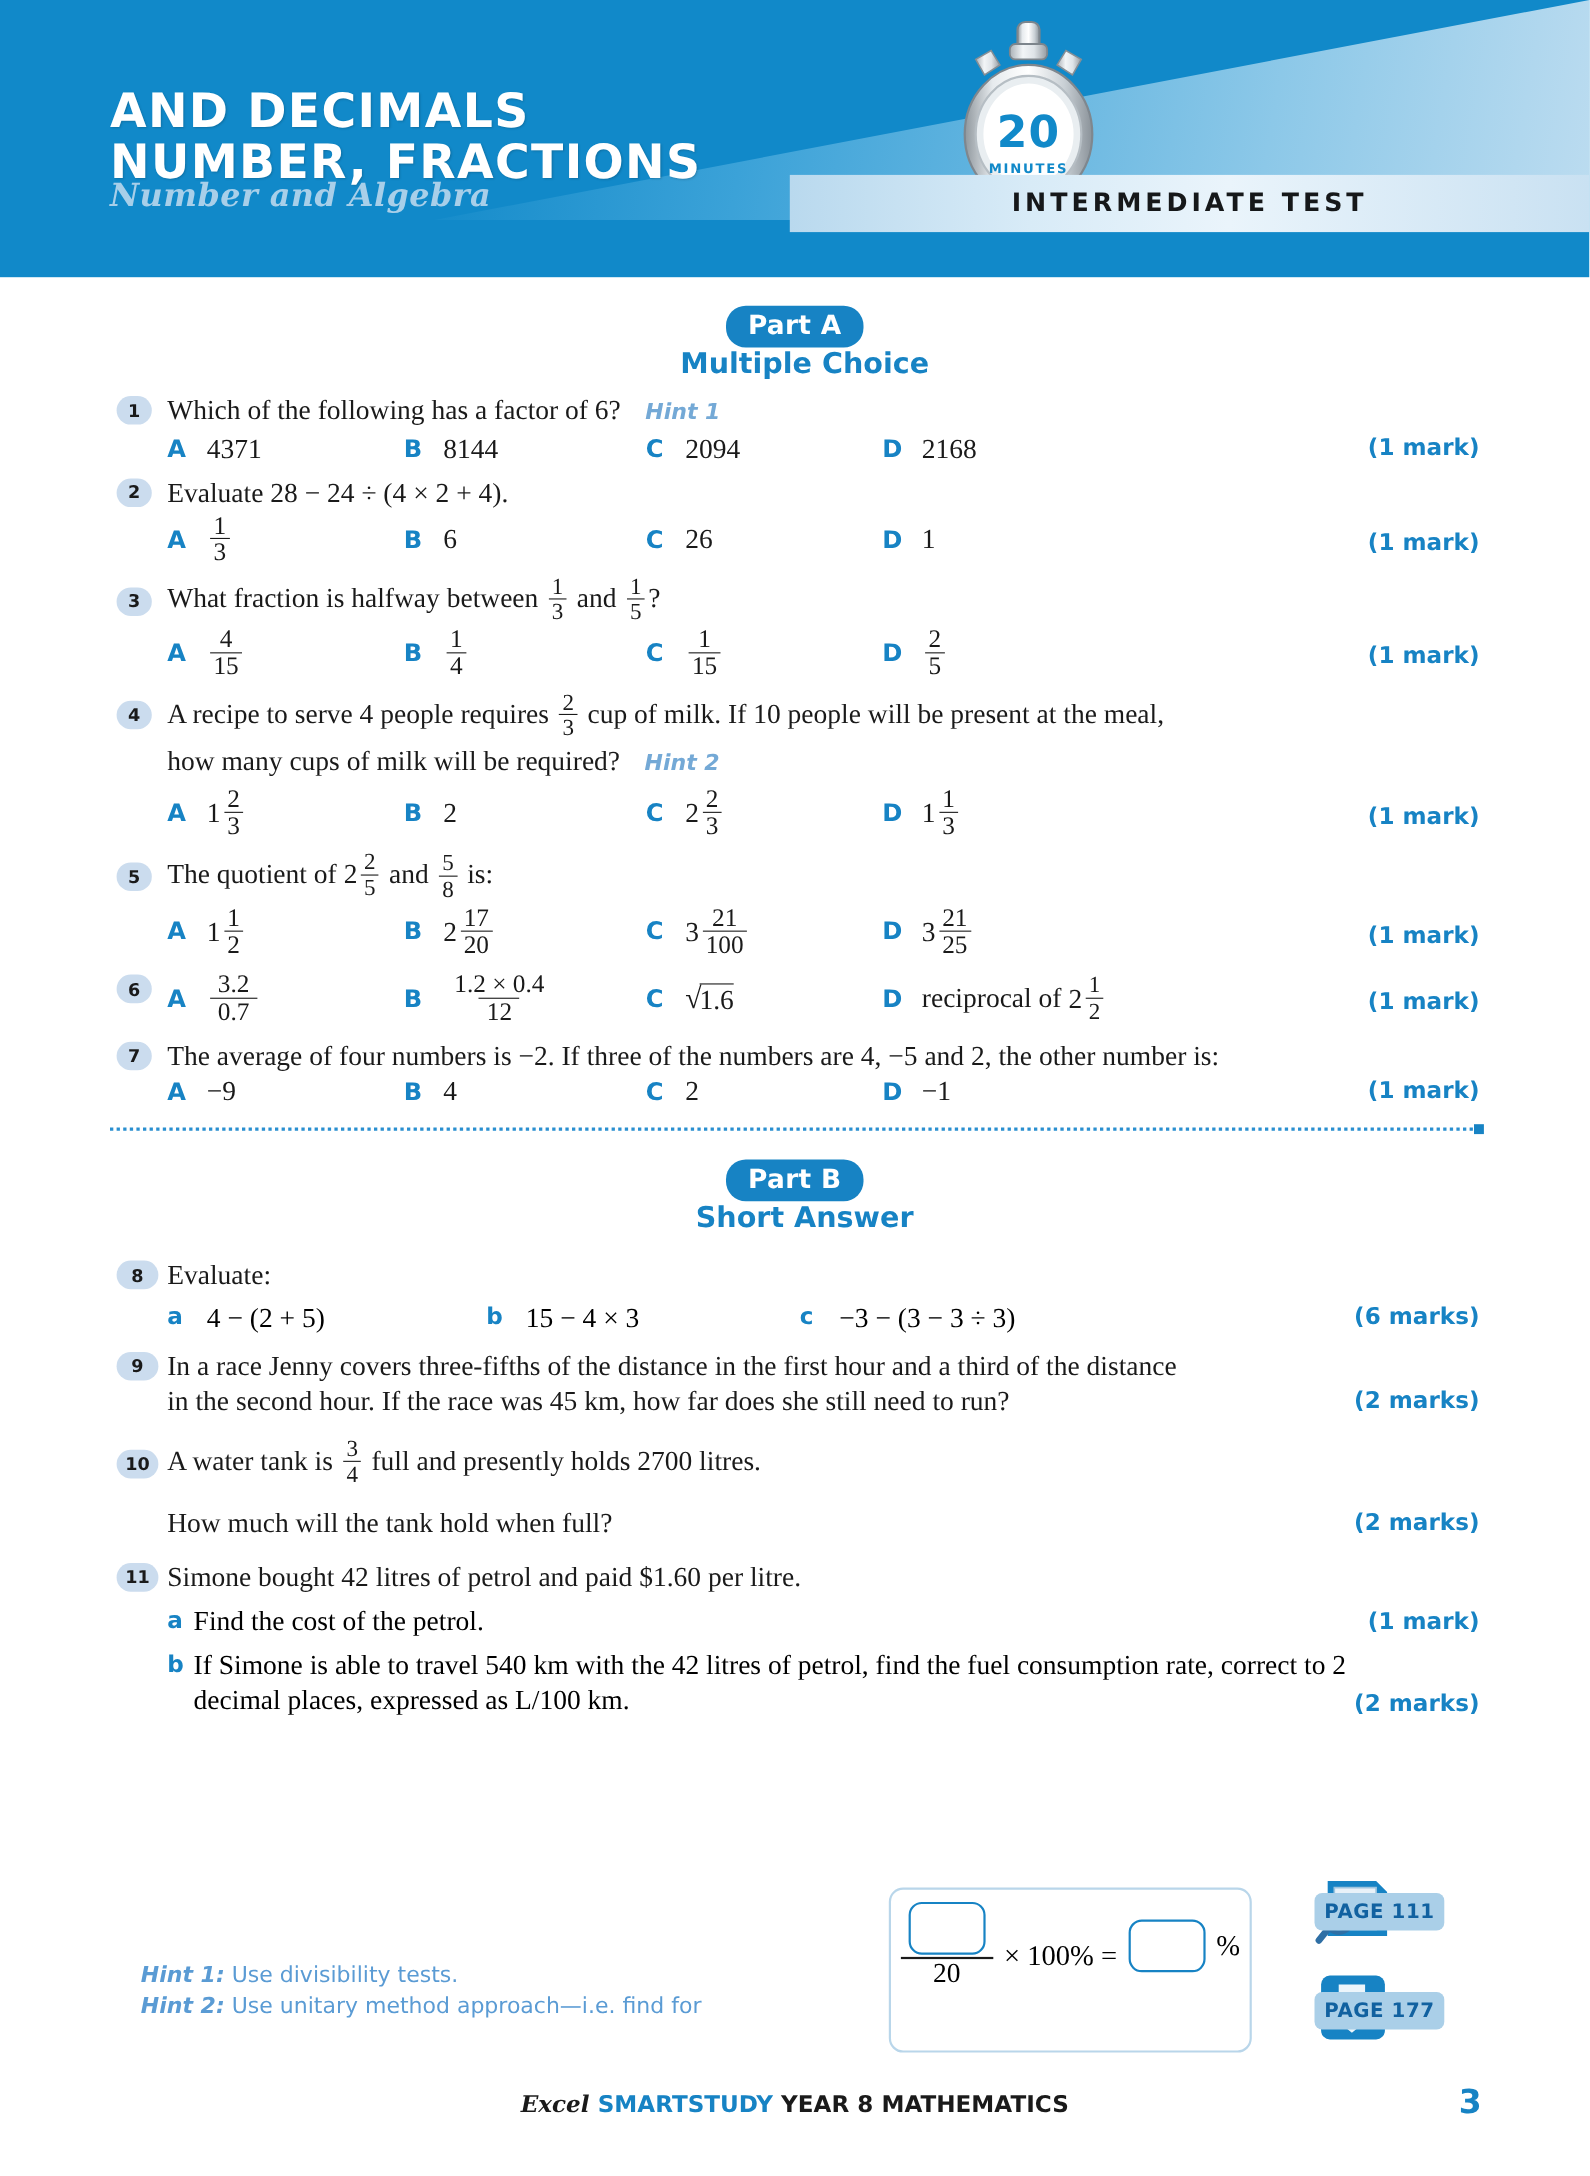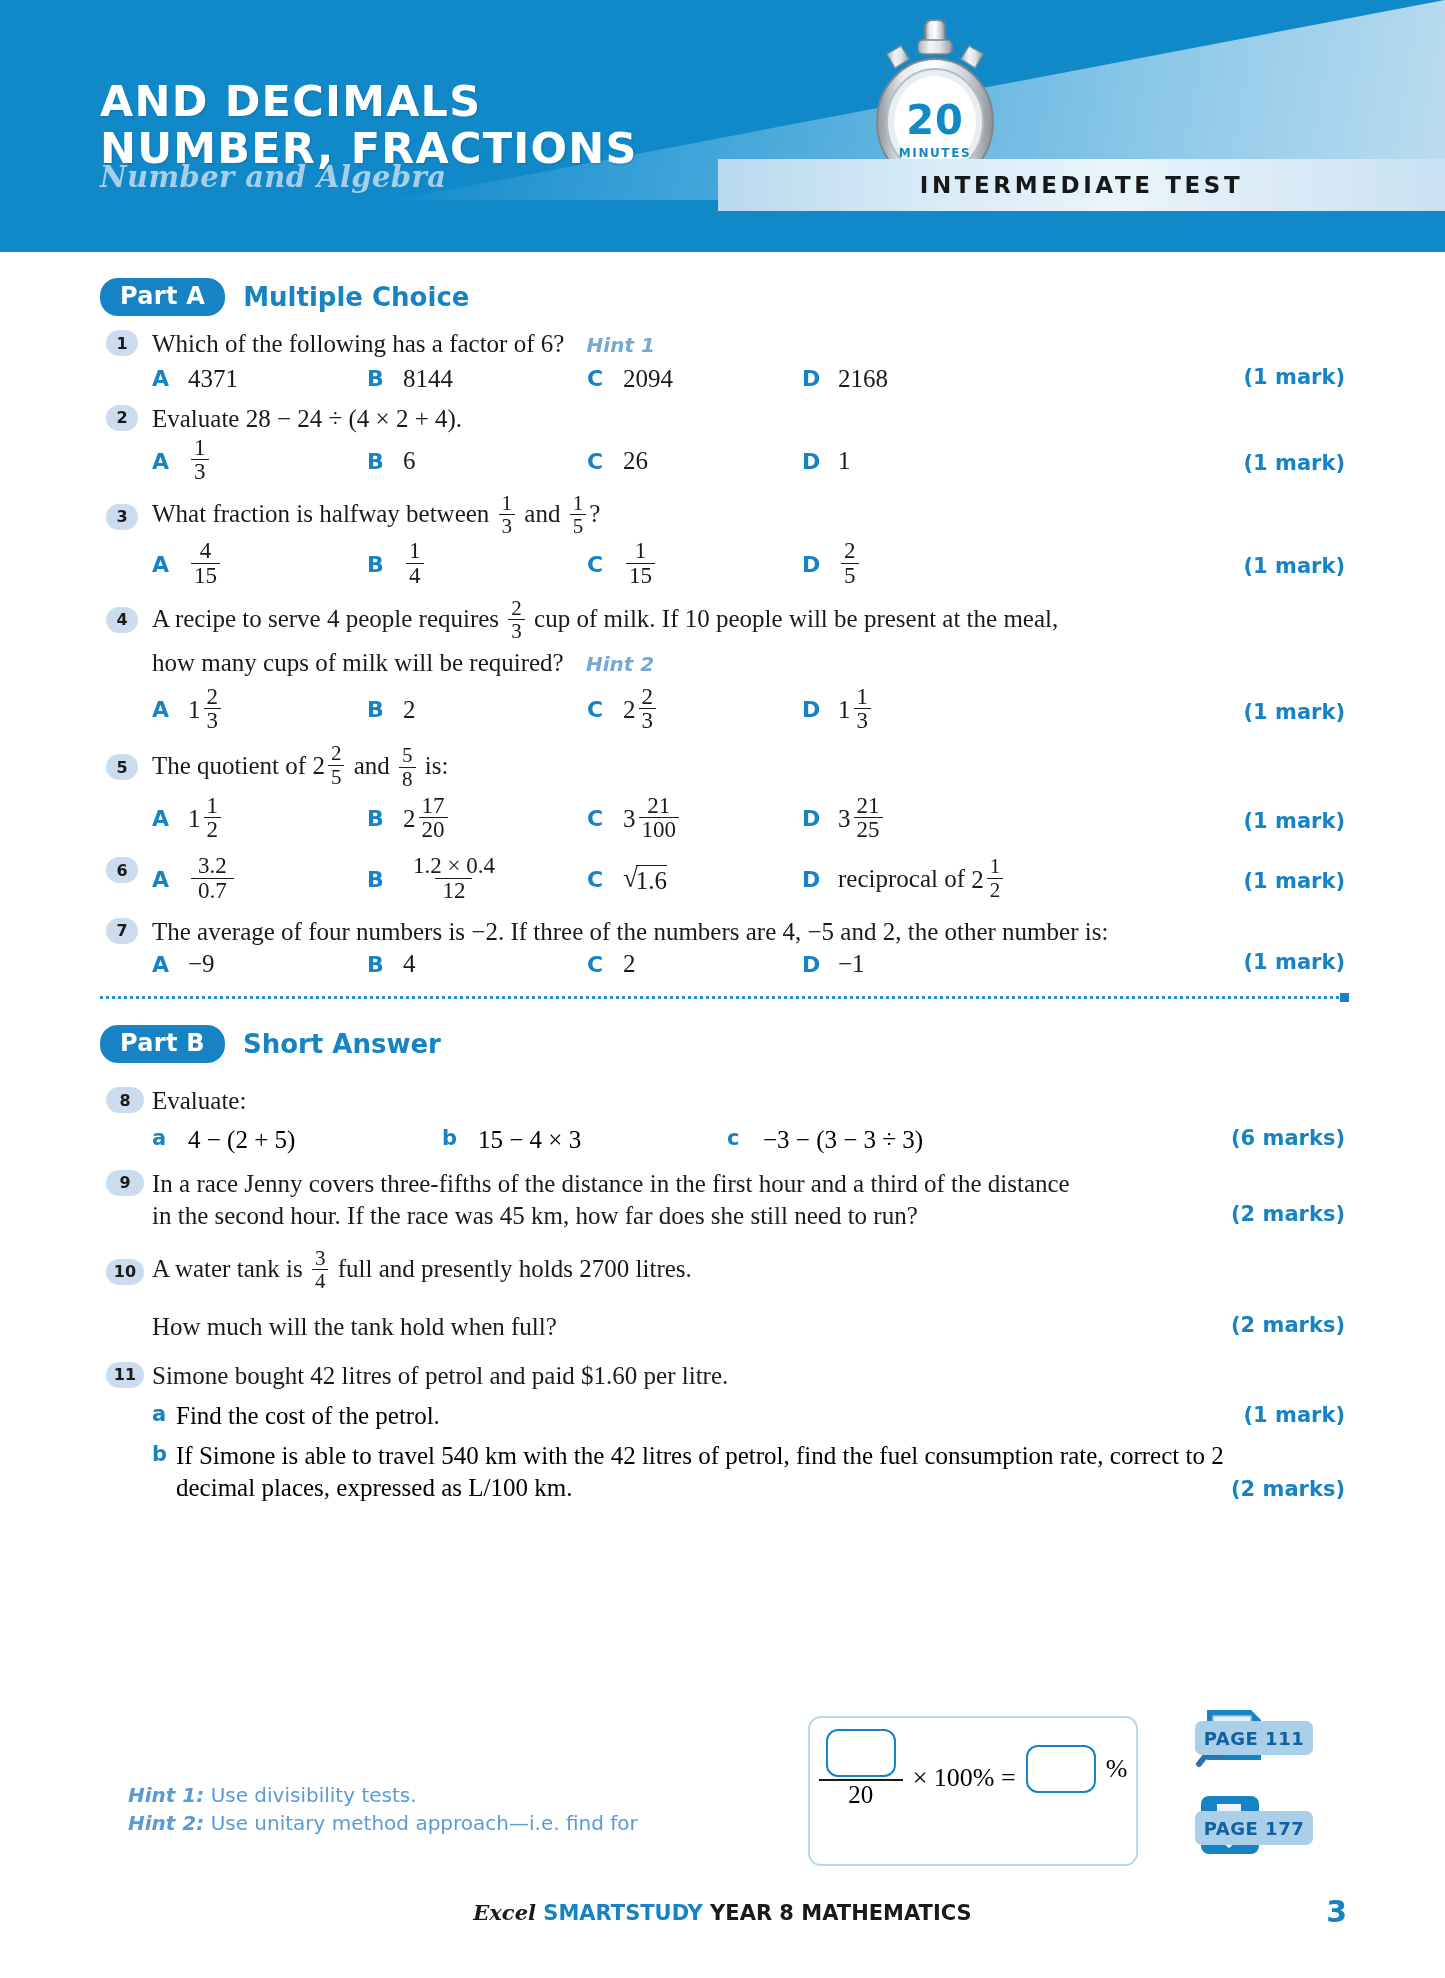--- a/index.html
+++ b/index.html
@@ -56,21 +56,21 @@
     letter-spacing: 3.6px;
     color: #16181a;
   }
 
   
   .stopwatch { position: absolute; left: 855px; top: 14px; width: 160px; height: 175px; }
 
   
   .content { position: relative; padding: 0 100px; }
 
-  .part-head { display: flex; align-items: center; margin-top: 26px; }
+  .part-head { display: flex; align-items: center; margin-top: 26px; flex-direction: column; }
   .part-pill {
     background: #1783c4; color: #fff;
     font-family: "DejaVu Sans", sans-serif; font-weight: bold;
     font-size: 24px; padding: 4px 20px 6px 20px;
     border-radius: 18px; letter-spacing: .3px;
   }
   .part-label {
     margin-left: 18px; color: #1783c4;
     font-family: "DejaVu Sans", sans-serif; font-weight: bold;
     font-size: 26px;

